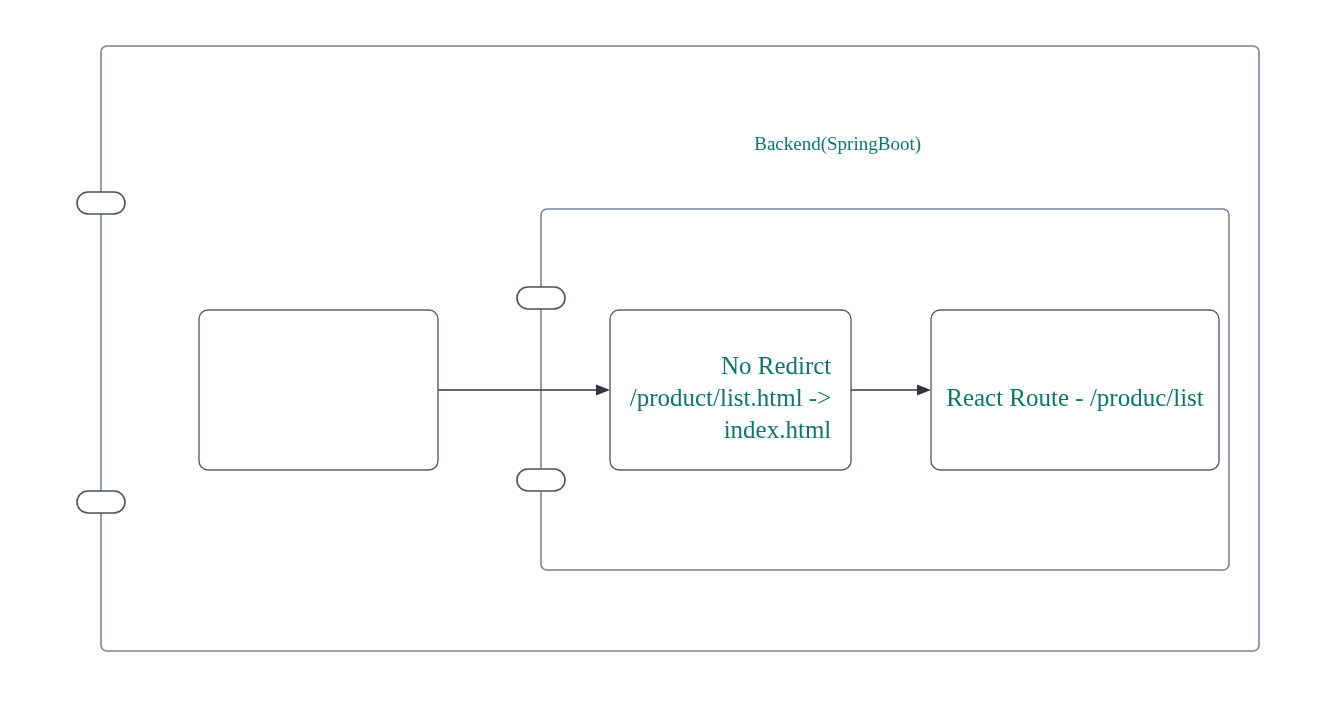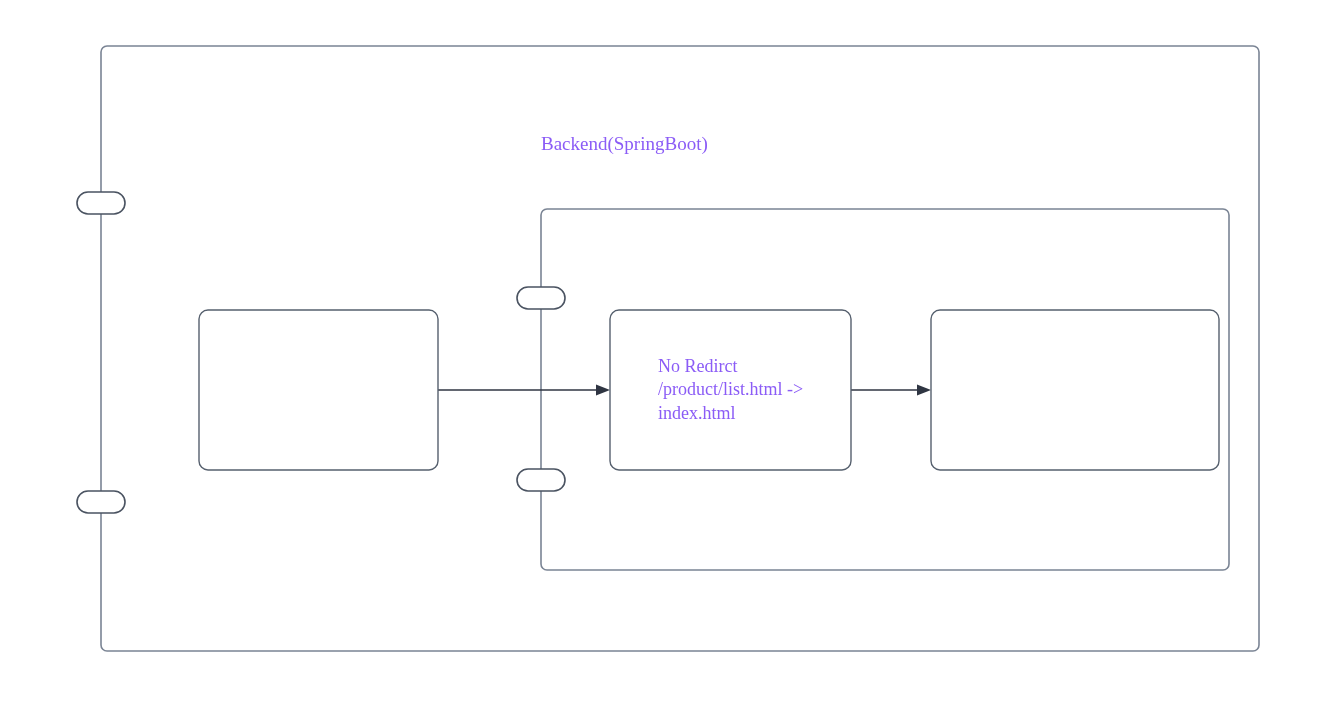--- a/index.html
+++ b/index.html
@@ -45,33 +45,34 @@
     stroke: #2f3542;
     stroke-width: 1.6;
     fill: none;
   }
   .edge-head {
     fill: #2f3542;
     stroke: none;
   }
   .lbl {
     position: absolute;
-    text-align: left;
-    color: #8b5cf6;
+    text-align: right;
+    color: #0f766e;
     font-family: "Liberation Serif", "DejaVu Serif", serif;
     line-height: 1.28;
     white-space: pre-line;
     pointer-events: none;
     -webkit-font-smoothing: antialiased;
   }
   .container-title {
     font-size: 19px;
   }
   .node-label {
-    font-size: 18px;
+    font-size: 25px;
+    margin-top: 8px;
   }
   .centerbox {
     display: flex;
     align-items: center;
     justify-content: center;
   }
 </style>
 </head>
 <body>
 
@@ -104,14 +105,17 @@
   </div>
 
 
 
   <div class="lbl node-label centerbox" style="left:610px; top:310px; width:241px; height:160px;">
     <span>No Redirct
 /product/list.html -&gt;
 index.html</span>
   </div>
 
+  <div class="lbl node-label centerbox" style="left:931px; top:310px; width:288px; height:160px;">
+    <span>React Route - /produc/list</span>
+  </div>
 
 </div>
 
 </body></html>

